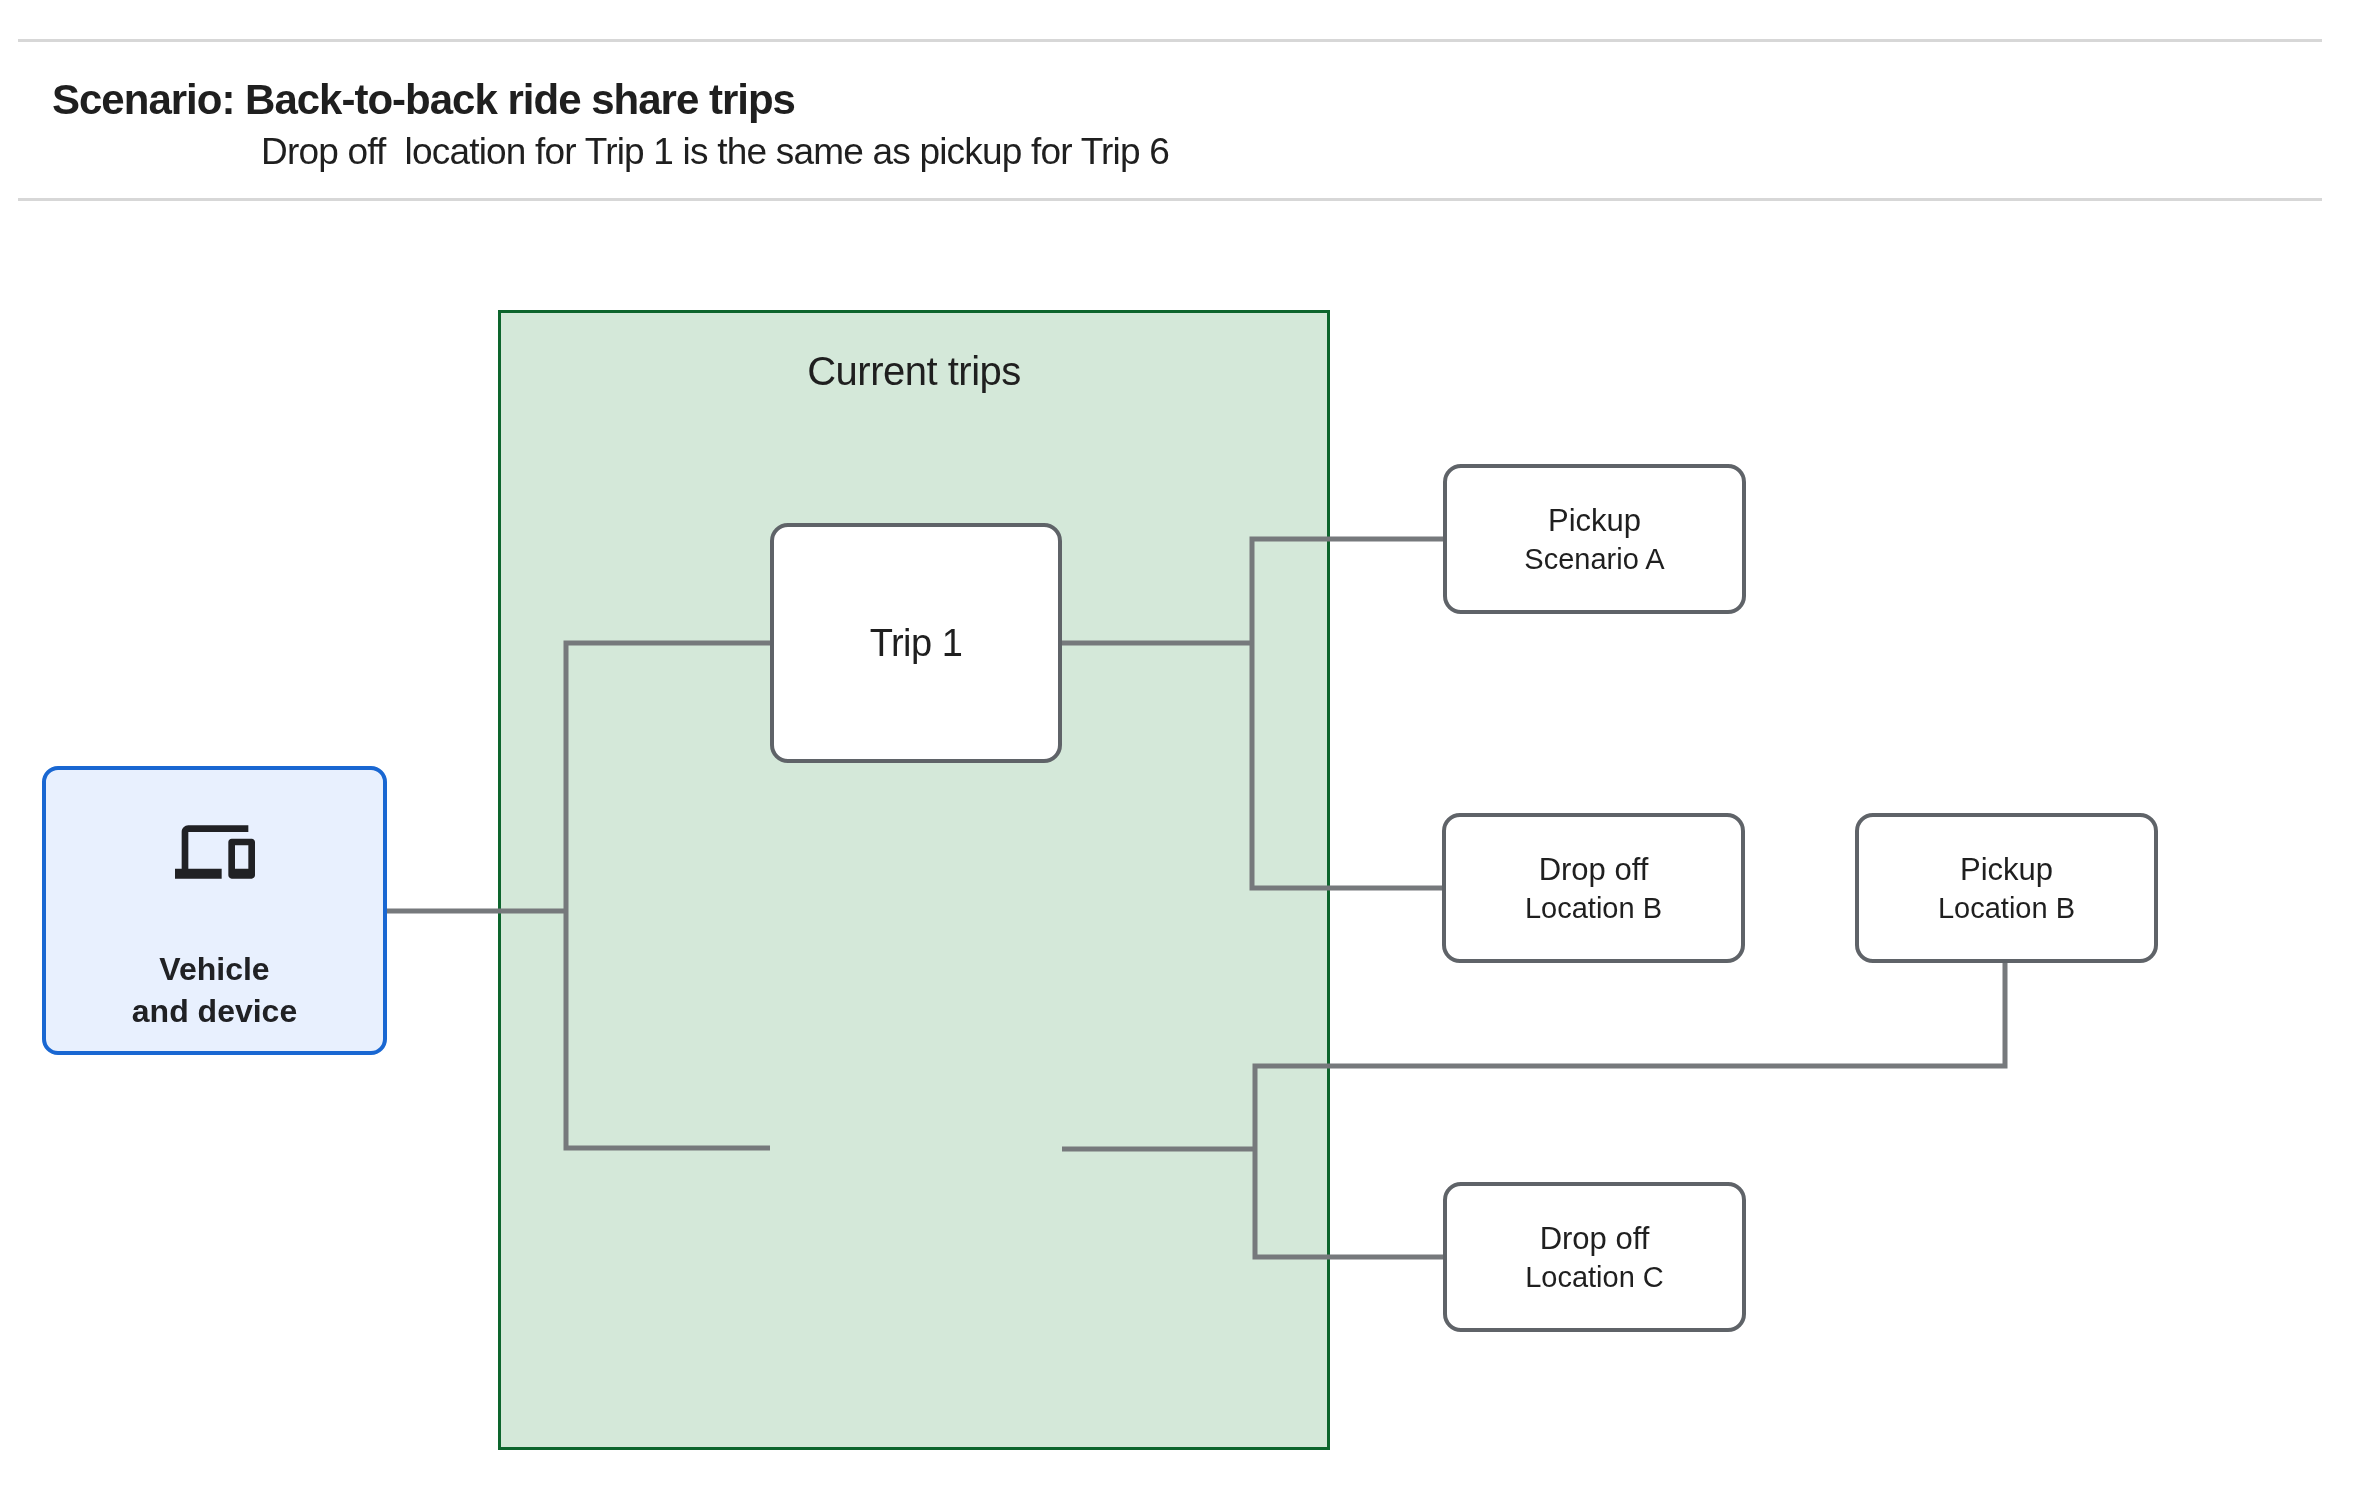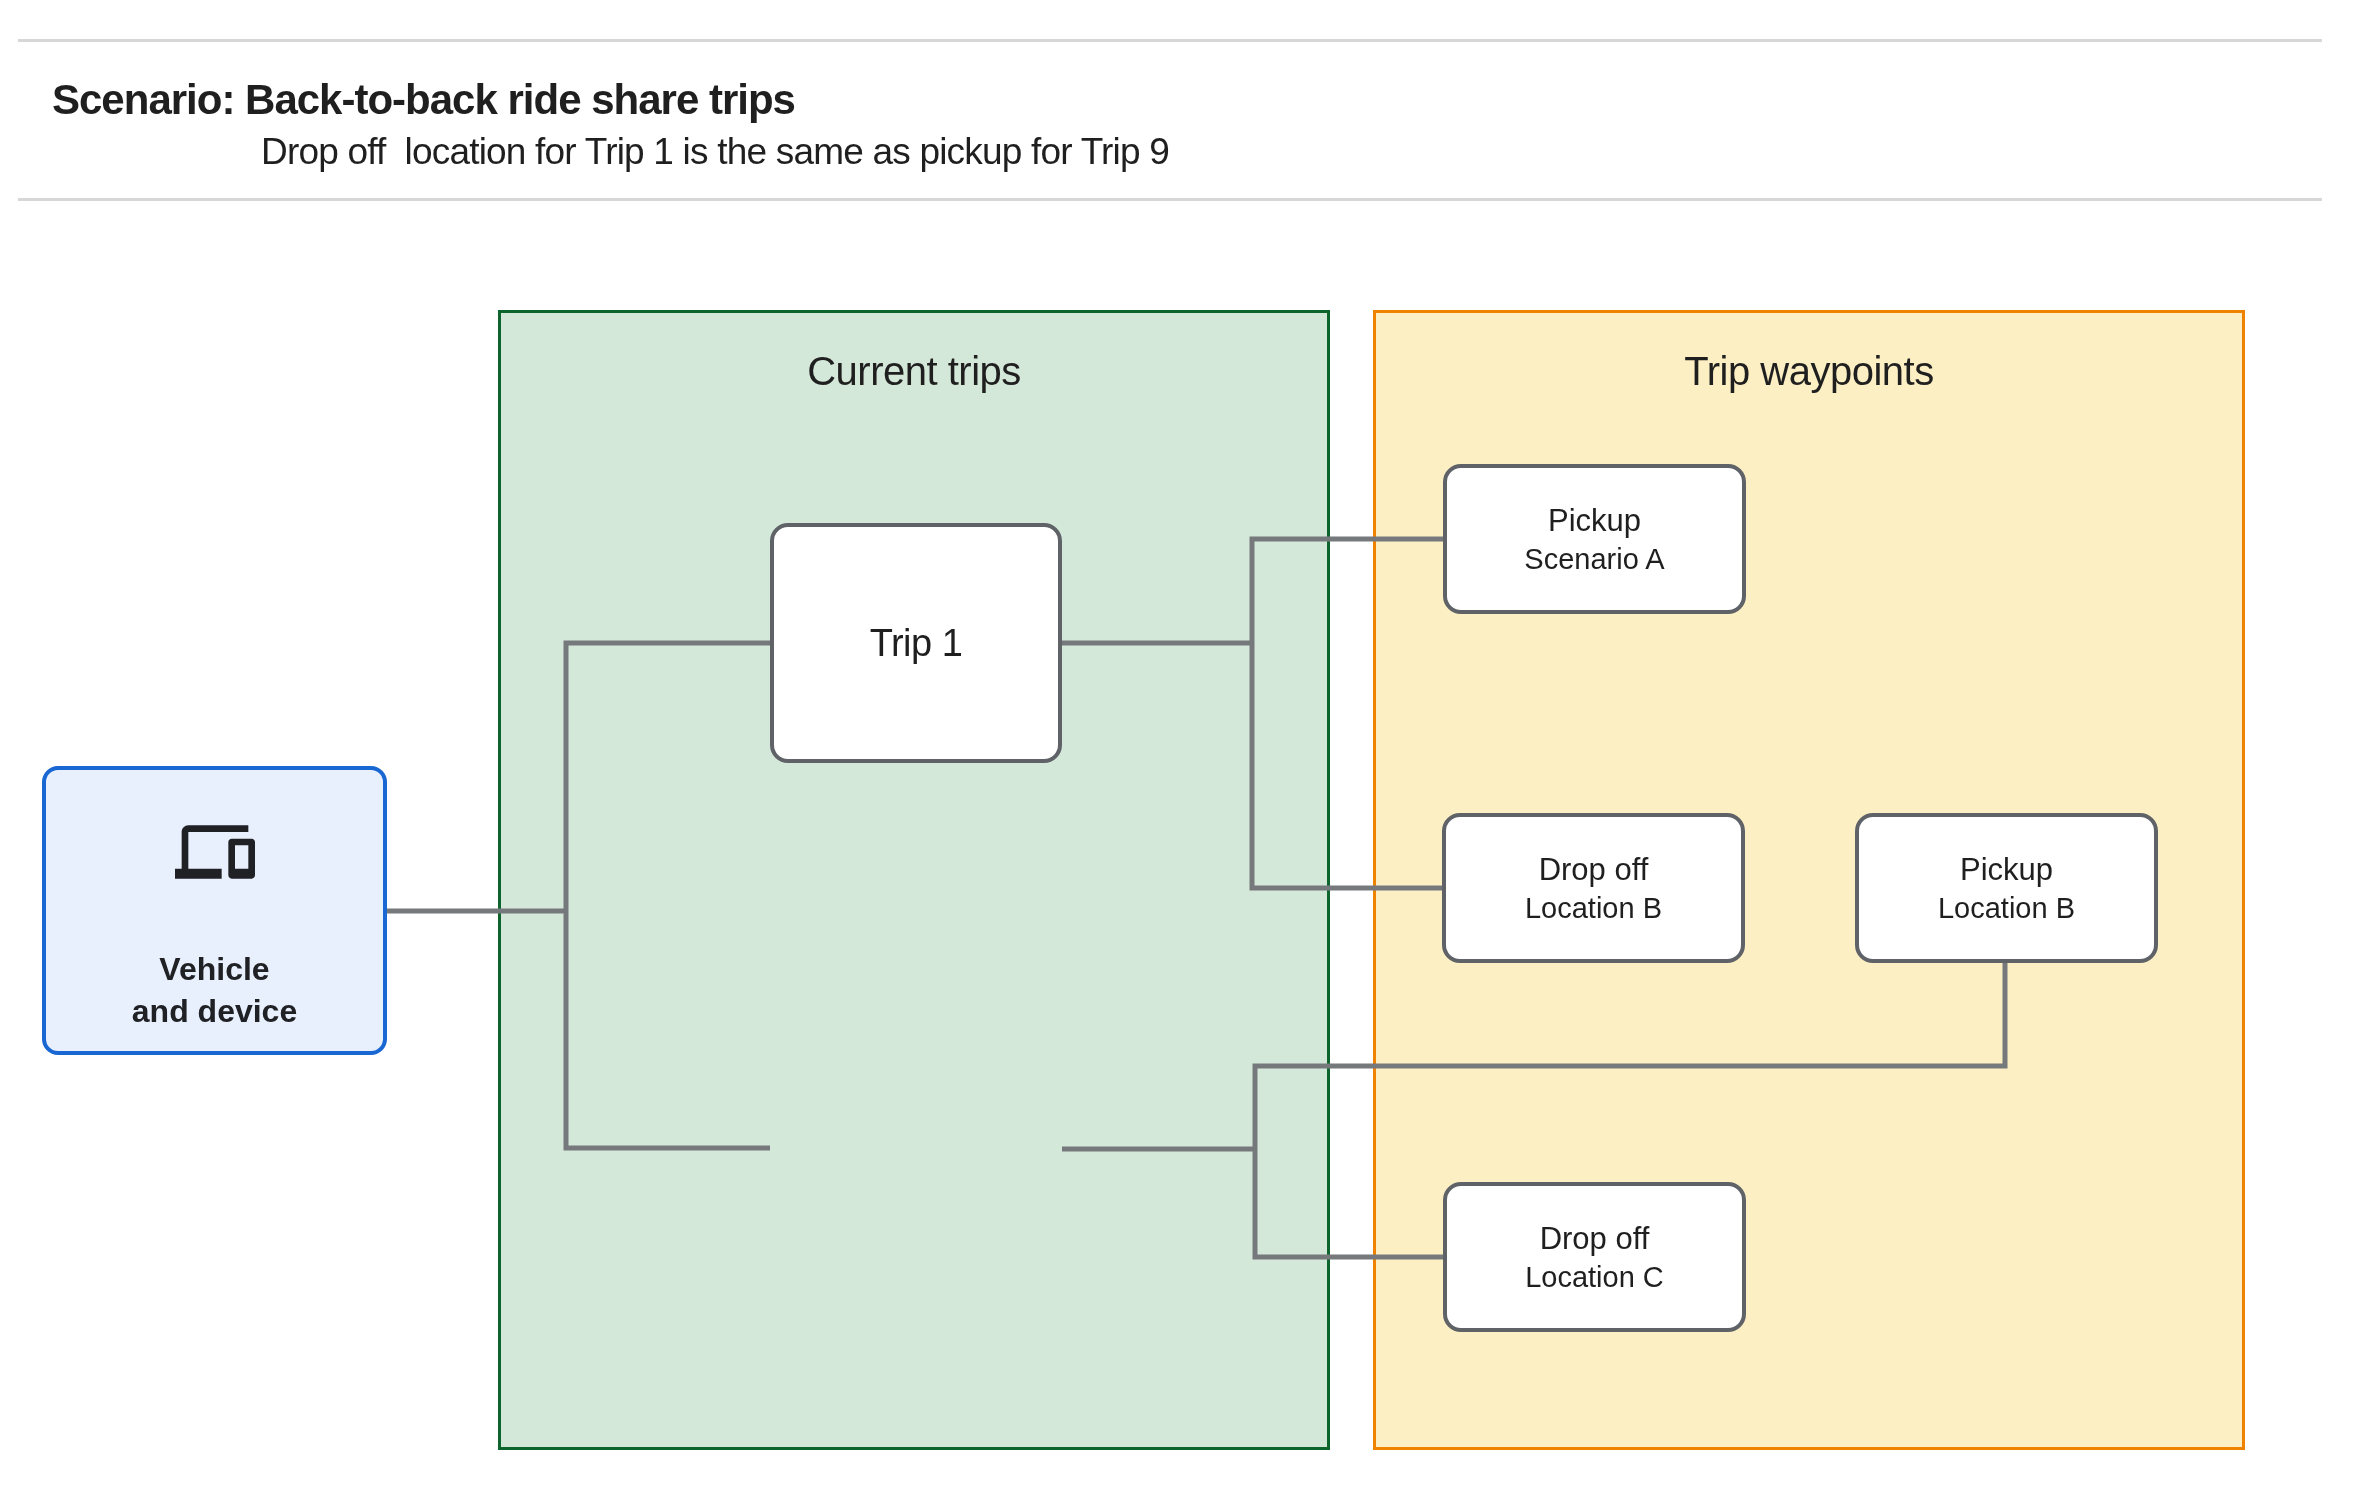--- a/index.html
+++ b/index.html
@@ -173,29 +173,26 @@
   }
 </style>
 </head>
 <body>
 
 <div id="canvas">
 
   <div>
     <div class="rule rule-top"></div>
     <div class="page-title">Scenario: Back-to-back ride share trips</div>
-    <div class="page-subtitle">Drop off  location for Trip 1 is the same as pickup for Trip 9</div>
+    <div class="page-subtitle">Drop off  location for Trip 1 is the same as pickup for Trip 6</div>
     <div class="rule rule-bottom"></div>
   </div>
 
   <div class="panel panel-green">
     <div class="panel-title">Current trips</div>
-  </div>
-  <div class="panel panel-orange">
-    <div class="panel-title">Trip waypoints</div>
   </div>
 
   <svg id="connectors" width="2357" height="1497" viewBox="0 0 2357 1497">
     <path d="M387 911 H566
              M770 643 H566 V1148 H770
              M1062 643 H1252
              M1443 539 H1252 V888 H1442
              M1062 1149 H1255
              M2005 963 V1066 H1255 V1257 H1443"></path>
   </svg>

